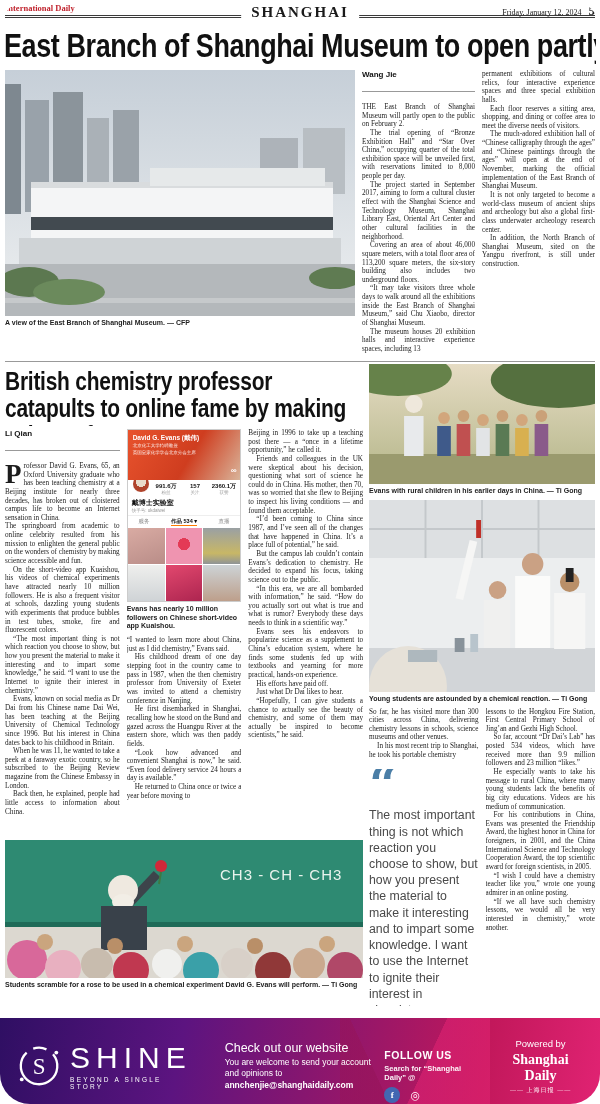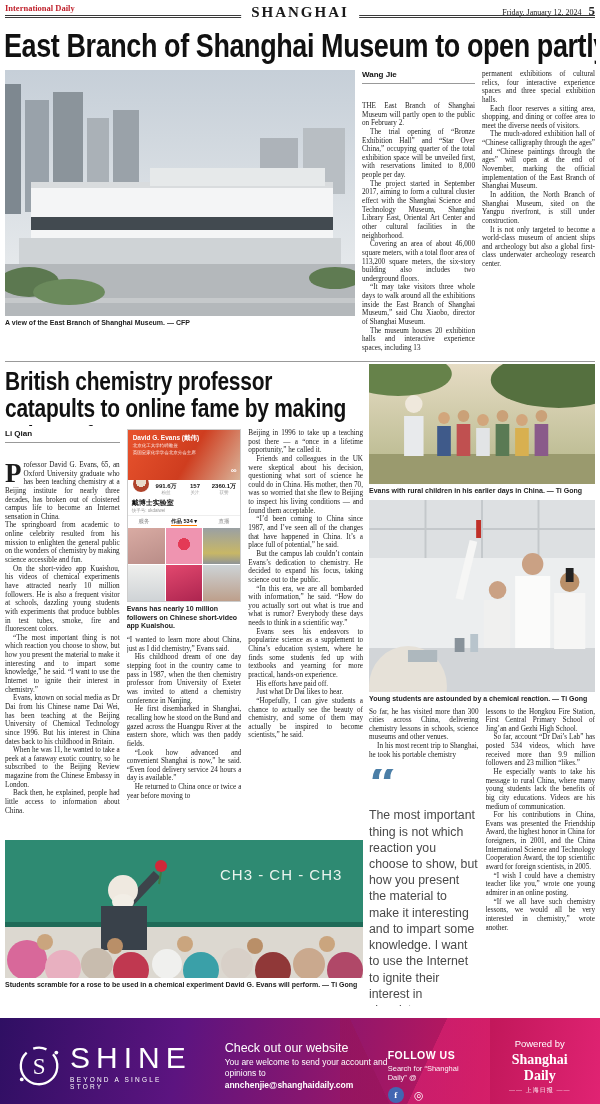--- a/index.html
+++ b/index.html
@@ -1,39 +1,39 @@
 <!DOCTYPE html>
 <html><head>
 <meta charset="utf-8">
 <style>
   * { box-sizing: border-box; margin: 0; padding: 0; }
   html,body { background:#fff; }
   .page { position:relative; width:600px; height:1104px; margin:0 auto; background:#fff;
-          font-family:"Liberation Serif", serif; color:#1a1a1a; overflow:hidden; }
+          font-family:"Liberation Serif", serif; color:#1a1a1a; overflow:hidden;border-radius:30px; }
 
   
   .masthead { position:relative; height:23px; margin:2px 5px 0; }
   .pub { position:absolute; left:0; top:1px; font:700 8.5px "Liberation Serif",serif; color:#c0242e; }
   .dateline { position:absolute; right:0; top:1px; font:400 8px "Liberation Serif",serif; color:#222; }
   .dateline b.pageno { font:700 13px "Liberation Serif",serif; margin-left:5px; }
   .mast-rule { position:absolute; left:0; right:0; top:13px; border-top:3px double #3a3a3a; }
   .section-name { position:absolute; left:50%; top:2px; transform:translateX(-50%); background:#fff;
                   padding:0 10px; font:700 15px "Liberation Serif",serif; letter-spacing:2px; z-index:2; }
 
   
   .headline1 { margin:3px 4px 2px; height:40px; overflow:hidden; }
   .cond1 { display:inline-block; width:126%; transform:scaleX(0.793); transform-origin:0 50%;
            font:700 34px/1.05 "Liberation Sans",sans-serif; letter-spacing:-0.5px; white-space:nowrap; color:#111; }
   .headline2 { height:58px; overflow:hidden; margin-top:4px; }
   .cond2 { display:inline-block; width:124%; transform:scaleX(0.806); transform-origin:0 0;
            font:700 26px/1.04 "Liberation Sans",sans-serif; letter-spacing:-0.3px; color:#111; }
 
   
-  .byline { font:700 8px "Liberation Sans",sans-serif; color:#111; padding-bottom:4px;
-            border-bottom:0.5px solid #999; margin-bottom:18px; }
+  .byline { font:700 8px "Liberation Sans",sans-serif; color:#111; padding-bottom:12px;
+            border-bottom:0.5px solid #999; margin-bottom:11px; }
   .col { flex:1; font-size:7.2px; line-height:1.2; text-align:justify; overflow:hidden; color:#1c1c1c; }
   .col p { margin:0; text-indent:8px; }
   .col p:first-child { text-indent:0; }
   figcaption, .embed-cap { font:700 7px/1.25 "Liberation Sans",sans-serif; color:#222; margin-top:3px; text-align:left; text-indent:0; }
 
   .article1 { display:flex; gap:7px; height:288px; padding:0 5px; margin-top:2px; }
   .fig-museum { width:350px; flex:none; }
   .photo { display:block; width:100%; }
   hr.divider { border:none; border-top:1px solid #999; margin:3px 5px 2px; }
 
@@ -87,21 +87,21 @@
   .logo-wrap { display:flex; align-items:center; gap:8px; z-index:1; }
   .shine-word { font:400 30px/1 "Liberation Sans",sans-serif; letter-spacing:6px; }
   .shine-tag { font-size:6.5px; letter-spacing:2.2px; margin-top:3px; }
   .f-center { margin-left:31px; z-index:1; }
   .f-check { font-size:12.5px; }
   .f-url { font:800 25px/1.15 "Liberation Sans",sans-serif; letter-spacing:0.5px; }
   .f-note { font-size:8.5px; line-height:1.3; margin-top:2px; max-width:185px; }
   .f-note b { font-weight:700; }
   .f-follow { margin-left:auto; z-index:1; }
   .f-follow-h { font:700 10.5px "Liberation Sans",sans-serif; letter-spacing:0.5px;margin-top:41px; }
-  .f-search { font-size:7.5px; margin:3px 0 5px; opacity:0.95; }
+  .f-search { font-size:7.5px; margin:3px 0 5px; opacity:0.95;font-weight:bold; }
   .soc-grid { display:grid; grid-template-columns:16px 16px; gap:5px 7px; }
   .soc { width:16px; height:16px; border-radius:50%; display:flex; align-items:center; justify-content:center;
          font:700 9px "Liberation Serif",serif; color:#fff; }
   .soc-fb { background:#4267b2; }
   .soc-ig { background:transparent; font-size:11px; font-family:"DejaVu Sans",sans-serif; }
   .soc-yt { background:#e62117; font-size:7px; font-family:"DejaVu Sans",sans-serif; }
   .soc-x  { background:#000; font-family:"Liberation Sans",sans-serif; }
   .f-powered { margin-left:22px; margin-right:4px; text-align:center; z-index:1; }
   .f-pow { font-size:9.5px; }
   .f-brand { font:700 14px "Liberation Serif",serif; margin-top:3px; }
@@ -167,22 +167,22 @@
           <p>Covering an area of about 46,000 square meters, with a total floor area of 113,200 square meters, the six-story building also includes two underground floors.</p>
           <p>“It may take visitors three whole days to walk around all the exhibitions inside the East Branch of Shanghai Museum,” said Chu Xiaobo, director of Shanghai Museum.</p>
           <p>The museum houses 20 exhibition halls and interactive experience spaces, including 13</p>
         </div>
     </div>
     <div class="col">
       <div>
           <p>permanent exhibitions of cultural relics, four interactive experience spaces and three special exhibition halls.</p>
           <p>Each floor reserves a sitting area, shopping, and dining or coffee area to meet the diverse needs of visitors.</p>
           <p>The much-adored exhibition hall of “Chinese calligraphy through the ages” and “Chinese paintings through the ages” will open at the end of November, marking the official implementation of the East Branch of Shanghai Museum.</p>
+          <p>It is not only targeted to become a world-class museum of ancient ships and archeology but also a global first-class underwater archeology research center.</p>
           <p>In addition, the North Branch of Shanghai Museum, sited on the Yangpu riverfront, is still under construction.</p>
-          <p>It is not only targeted to become a world-class museum of ancient ships and archeology but also a global first-class underwater archeology research center.</p>
         </div>
     </div>
   </section>
 
   <hr class="divider">
 
   <section class="article2">
     <div class="a2-left">
       <h2 class="headline2">
         <span class="cond2">British chemistry professor catapults to online fame by making science fun</span>

